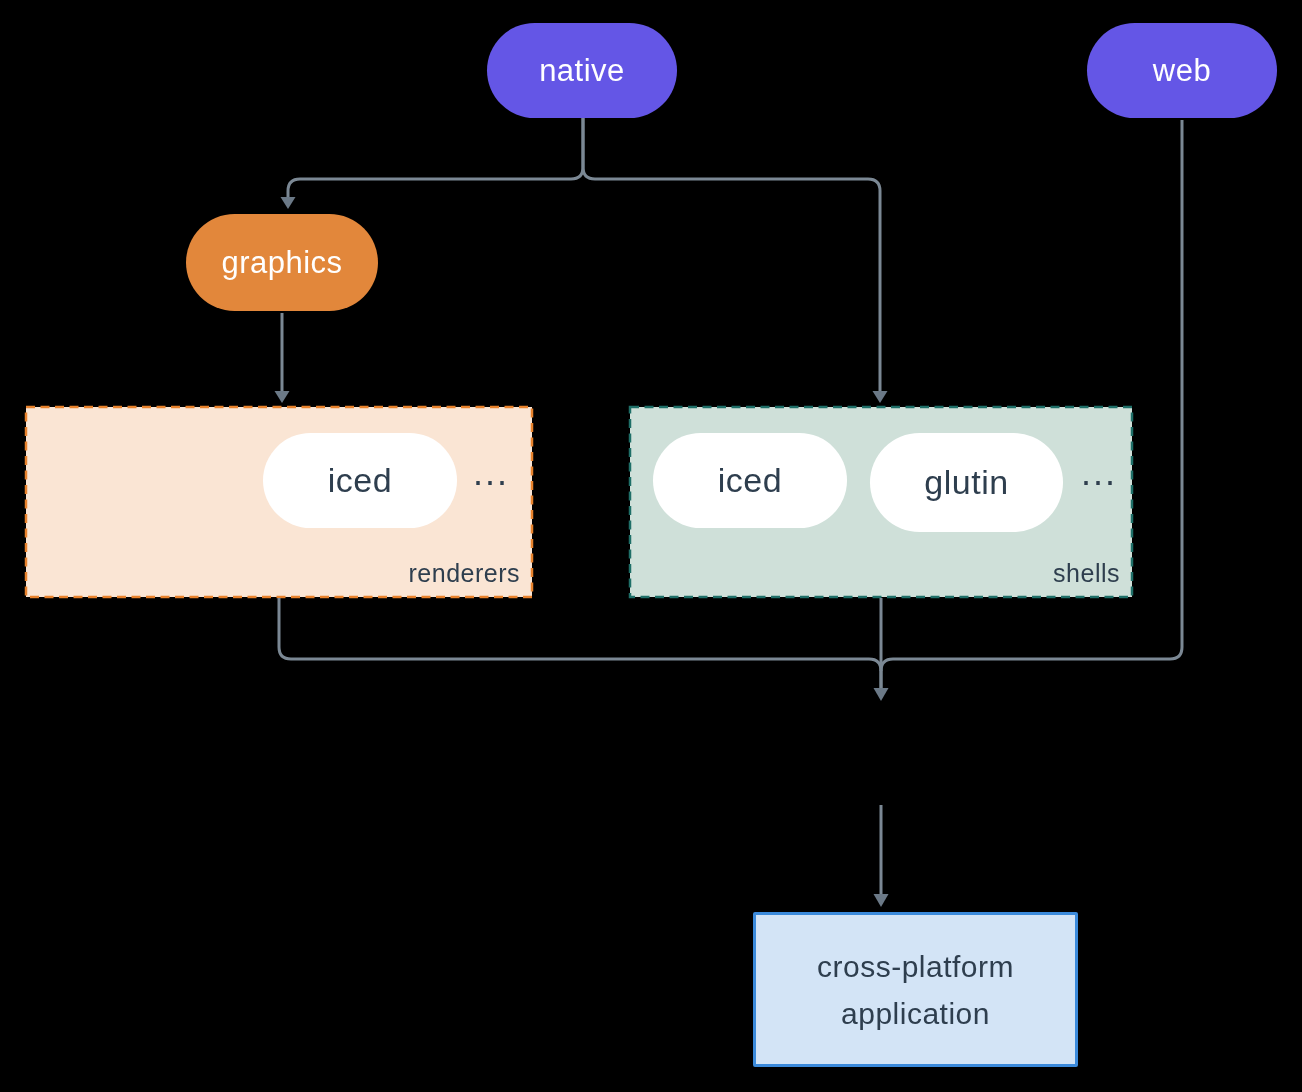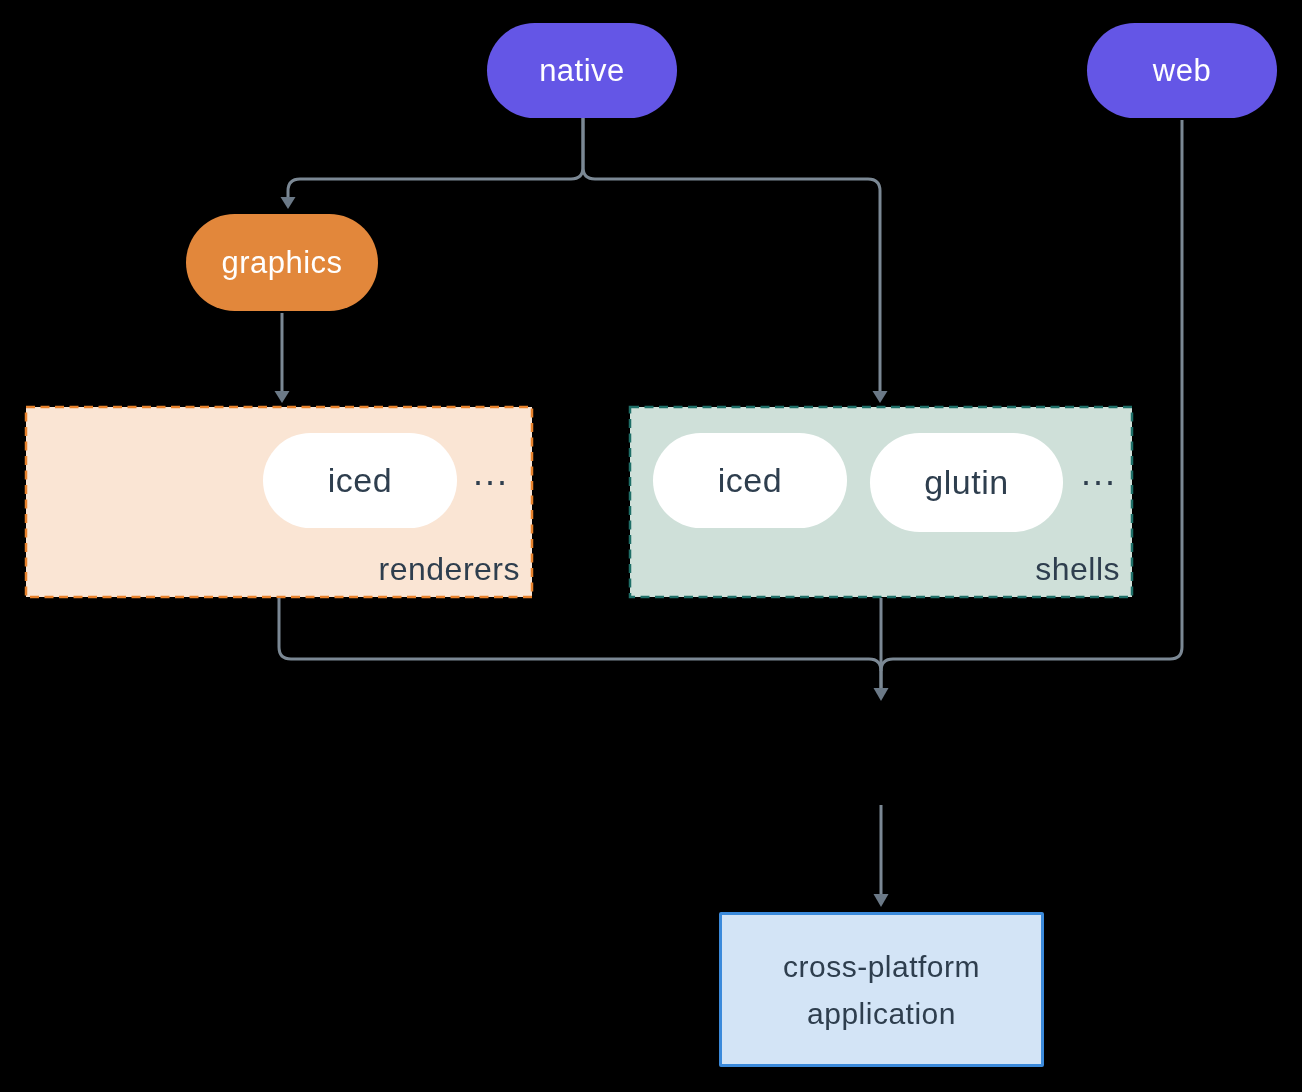--- a/index.html
+++ b/index.html
@@ -32,24 +32,24 @@
   .pill.purple{background:var(--node-purple);}
   .pill.orange{background:var(--node-orange);text-align:center;}
   .pill.blue{background:var(--node-blue);}
   .pill.white{background:var(--item-bg);color:var(--ink);font-size:34px;}
   .group{position:absolute;}
   .group .ellipsis{
     position:absolute;color:var(--ink);font-size:36px;letter-spacing:2px;
     height:50px;line-height:50px;
   }
   .group .group-label{
-    position:absolute;right:13px;bottom:10px;color:var(--ink);font-size:32px;letter-spacing:.5px;margin-left:20px;
+    position:absolute;right:13px;bottom:10px;color:var(--ink);font-size:25px;letter-spacing:.5px;margin-left:20px;
   }
   .app-box{
-    position:absolute;left:719px;top:912px;width:319px;height:149px;
+    position:absolute;left:753px;top:912px;width:319px;height:149px;
     background:var(--app-bg);border:3px solid var(--app-border);border-radius:2px;
     display:flex;flex-direction:column;align-items:center;justify-content:center;
     color:var(--ink);font-size:30px;letter-spacing:.5px;line-height:47px;
   }
 </style>
 </head>
 <body>
 
 <div class="stage">
 

